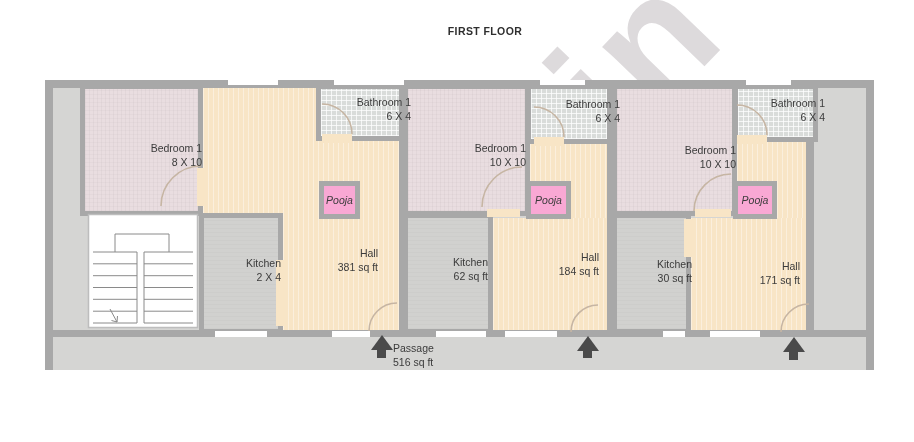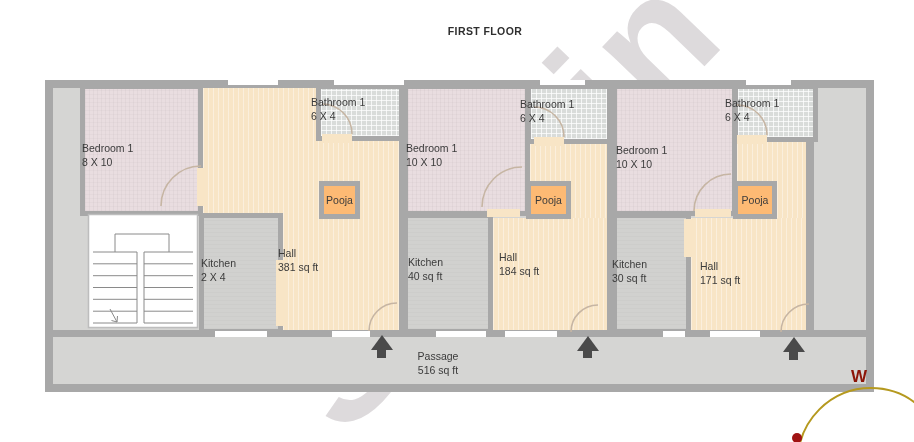--- a/index.html
+++ b/index.html
@@ -1,42 +1,42 @@
 <!DOCTYPE html>
 <html style="--bedroom: #e9dde0; --hall: #f8e5c6; --bathroom: #d9dcda; --kitchen: #d1d1cf; --floor: #d5d5d3; --wall: #a8a8a8; --arrow: #4a4a4a; --door_arc: #c6b5a3; --compass_arc: #b5991f; --compass_letter: #8c1508;"><head>
 <meta charset="utf-8">
 <style>
   html,body{margin:0;padding:0;background:#fff;}
-  #canvas{position:relative;width:914px;height:442px;overflow:hidden;background:#fff;
+  #canvas{position:relative;width:914px;height:370px;overflow:hidden;background:#fff;
           font-family:"Liberation Sans",sans-serif;color:#3b3b3b;}
   .abs{position:absolute;}
   #title{top:25px;left:385px;width:200px;text-align:center;font-size:10.5px;font-weight:bold;
          color:#2e2e2e;letter-spacing:.4px;}
   #watermark{left:235px;top:335px;transform:rotate(-46deg);transform-origin:0 0;
              font-size:165px;font-weight:bold;letter-spacing:8px;color:rgba(141,134,139,.30);
              mix-blend-mode:multiply;white-space:nowrap;pointer-events:none;}
   #plan-frame{left:45px;top:80px;width:829px;height:312px;box-sizing:border-box;
               border:8px solid var(--wall,#a8a8a8);background:var(--floor,#d5d5d3);}
   .room{box-sizing:border-box;border:5px solid var(--wall,#a8a8a8);}
   .bedroom{background-color:var(--bedroom,#e9dde0);
      background-image:repeating-linear-gradient(90deg,rgba(0,0,0,.03) 0 1px,transparent 1px 4px),
                       repeating-linear-gradient(0deg,rgba(0,0,0,.025) 0 1px,transparent 1px 4px);}
   .hall{background-color:var(--hall,#f8e5c6);
      background-image:repeating-linear-gradient(90deg,rgba(255,255,255,.4) 0 1px,transparent 1px 5px);}
   .bathroom{background-color:var(--bathroom,#d9dcda);
      background-image:repeating-linear-gradient(90deg,rgba(255,255,255,.75) 0 1px,transparent 1px 5px),
                       repeating-linear-gradient(0deg,rgba(255,255,255,.75) 0 1px,transparent 1px 5px);}
   .kitchen{background-color:var(--kitchen,#d1d1cf);
      background-image:repeating-linear-gradient(0deg,rgba(0,0,0,.02) 0 1px,transparent 1px 4px);}
-  .pooja{background:#fdba74;box-sizing:border-box;border:5px solid var(--wall,#a8a8a8);
-         display:flex;align-items:center;justify-content:center;font-size:10.5px;color:#3b3b3b;}
+  .pooja{background:#f9a8d4;box-sizing:border-box;border:5px solid var(--wall,#a8a8a8);
+         display:flex;align-items:center;justify-content:center;font-size:10.5px;color:#3b3b3b;font-style:italic;}
   .wall{background:var(--wall,#a8a8a8);}
   .gap{background:#fff;}
   .dgap{background:var(--hall,#f8e5c6);}
-  .lbl{font-size:10.5px;line-height:1.3;text-align:left;color:#3b3b3b;}
+  .lbl{font-size:10.5px;line-height:1.3;text-align:right;color:#3b3b3b;}
   #passage-label{text-align:left;}
   #compass-w{left:851px;top:367px;font-size:17px;font-weight:bold;color:var(--compass_letter,#8c1508);}
   .arc{fill:none;stroke:var(--door_arc,#c6b5a3);stroke-width:1.6;}
   .stairline{stroke:#8a8a8a;stroke-width:1;fill:none;}
   .uparrow{fill:var(--arrow,#4a4a4a);}
 </style>
 </head>
 <body>
 
 <div id="canvas">
@@ -159,21 +159,21 @@
   <div class="abs lbl" style="left:406px;top:142px;width:120px;">
     <span>Bedroom 1</span><br>
     <span>10 X 10</span>
   </div>
   <div class="abs lbl" style="left:520px;top:98px;width:100px;">
     <span>Bathroom 1</span><br>
     <span>6 X 4</span>
   </div>
   <div class="abs lbl" style="left:408px;top:256px;width:80px;">
     <span>Kitchen</span><br>
-    <span>40 sq ft</span>
+    <span>62 sq ft</span>
   </div>
   <div class="abs lbl" style="left:499px;top:251px;width:100px;">
     <span>Hall</span><br>
     <span>184 sq ft</span>
   </div>
 
   <div class="abs lbl" style="left:616px;top:144px;width:120px;">
     <span>Bedroom 1</span><br>
     <span>10 X 10</span>
   </div>
@@ -183,19 +183,19 @@
   </div>
   <div class="abs lbl" style="left:612px;top:258px;width:80px;">
     <span>Kitchen</span><br>
     <span>30 sq ft</span>
   </div>
   <div class="abs lbl" style="left:700px;top:260px;width:100px;">
     <span>Hall</span><br>
     <span>171 sq ft</span>
   </div>
 
-  <div class="abs lbl" id="passage-label" style="left:393px;top:350px;width:90px;text-align:center;">
+  <div class="abs lbl" id="passage-label" style="left:393px;top:342px;width:90px;">
     <span>Passage</span><br>
     <span>516 sq ft</span>
   </div>
 
   <div class="abs" id="compass-w">W</div>
 </div>
 
 </body></html>

